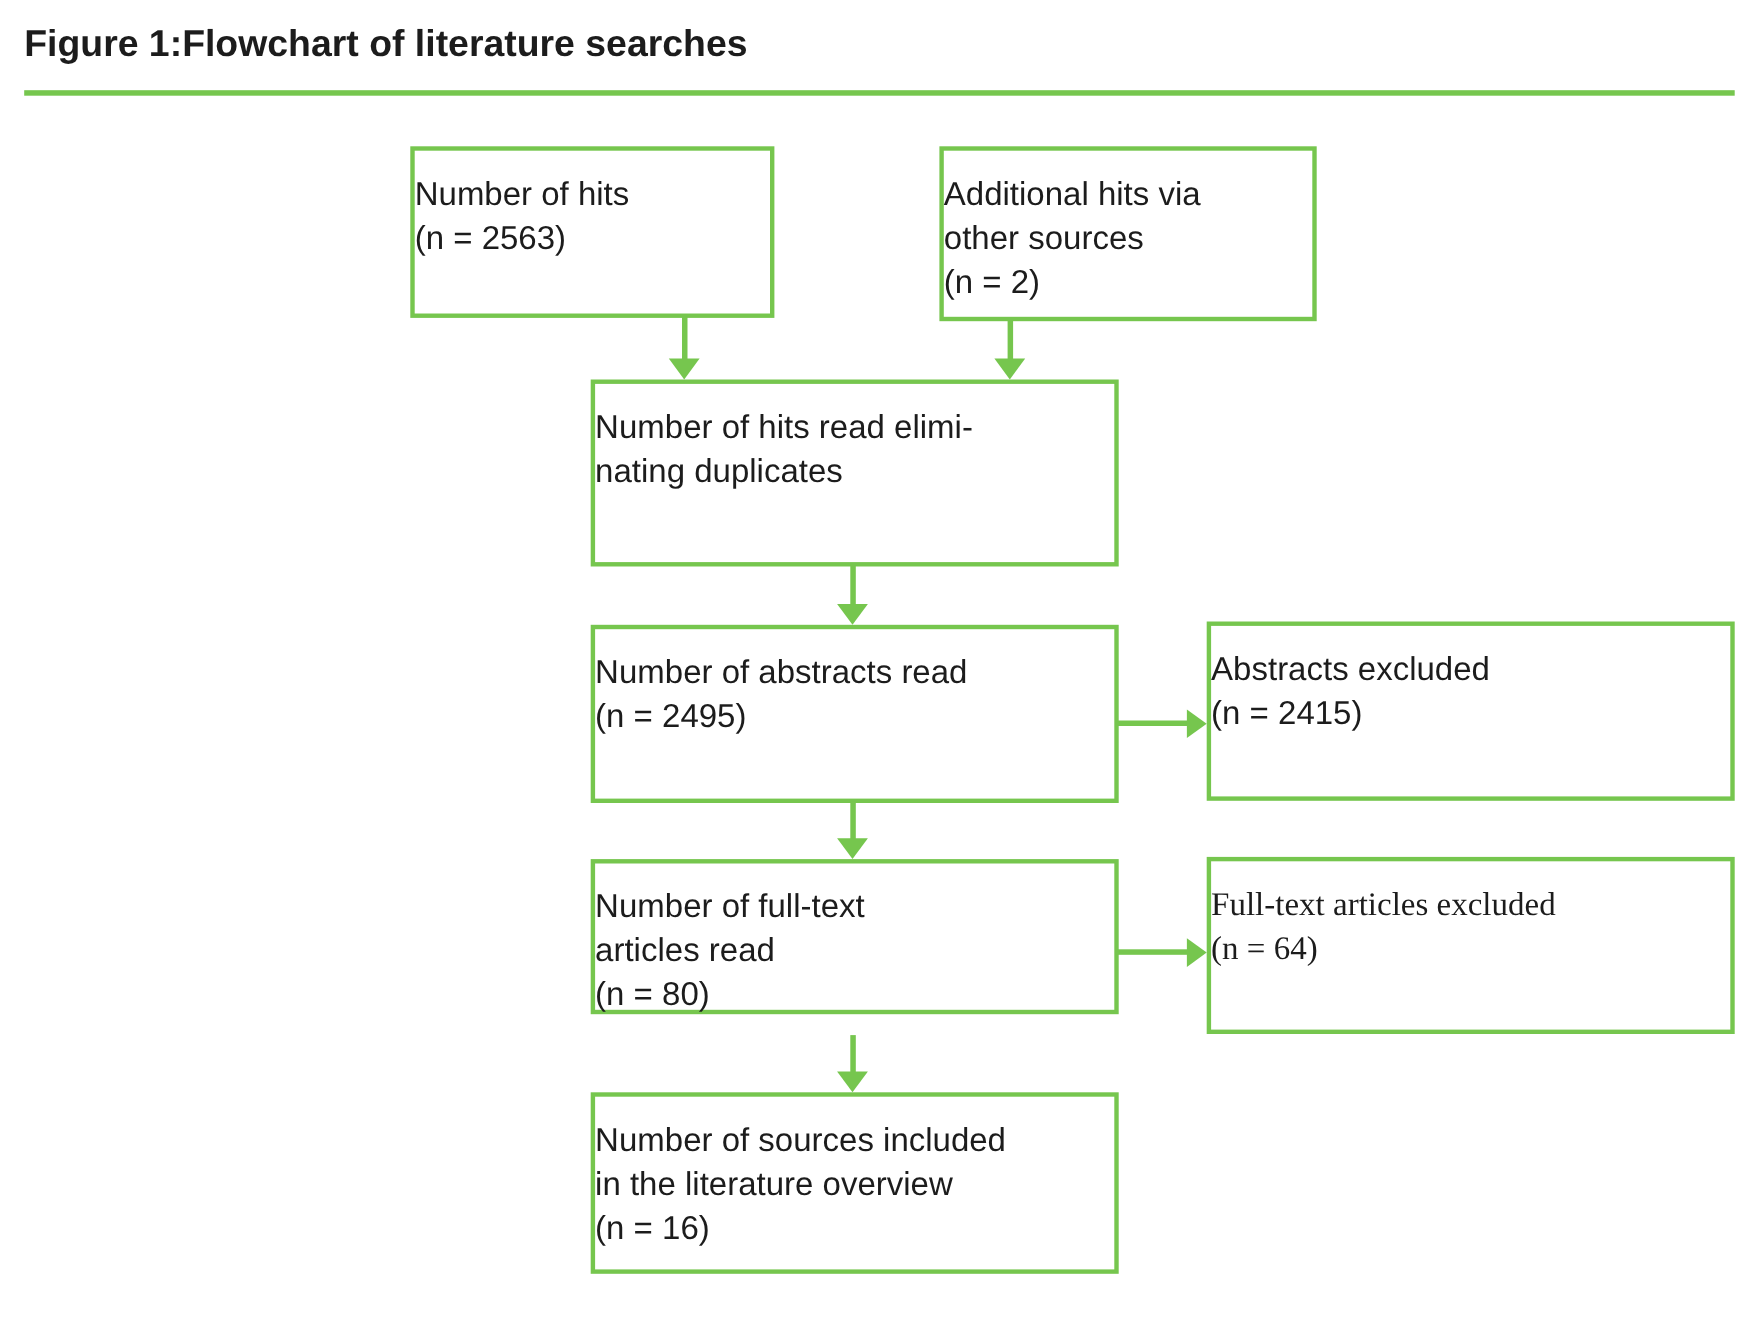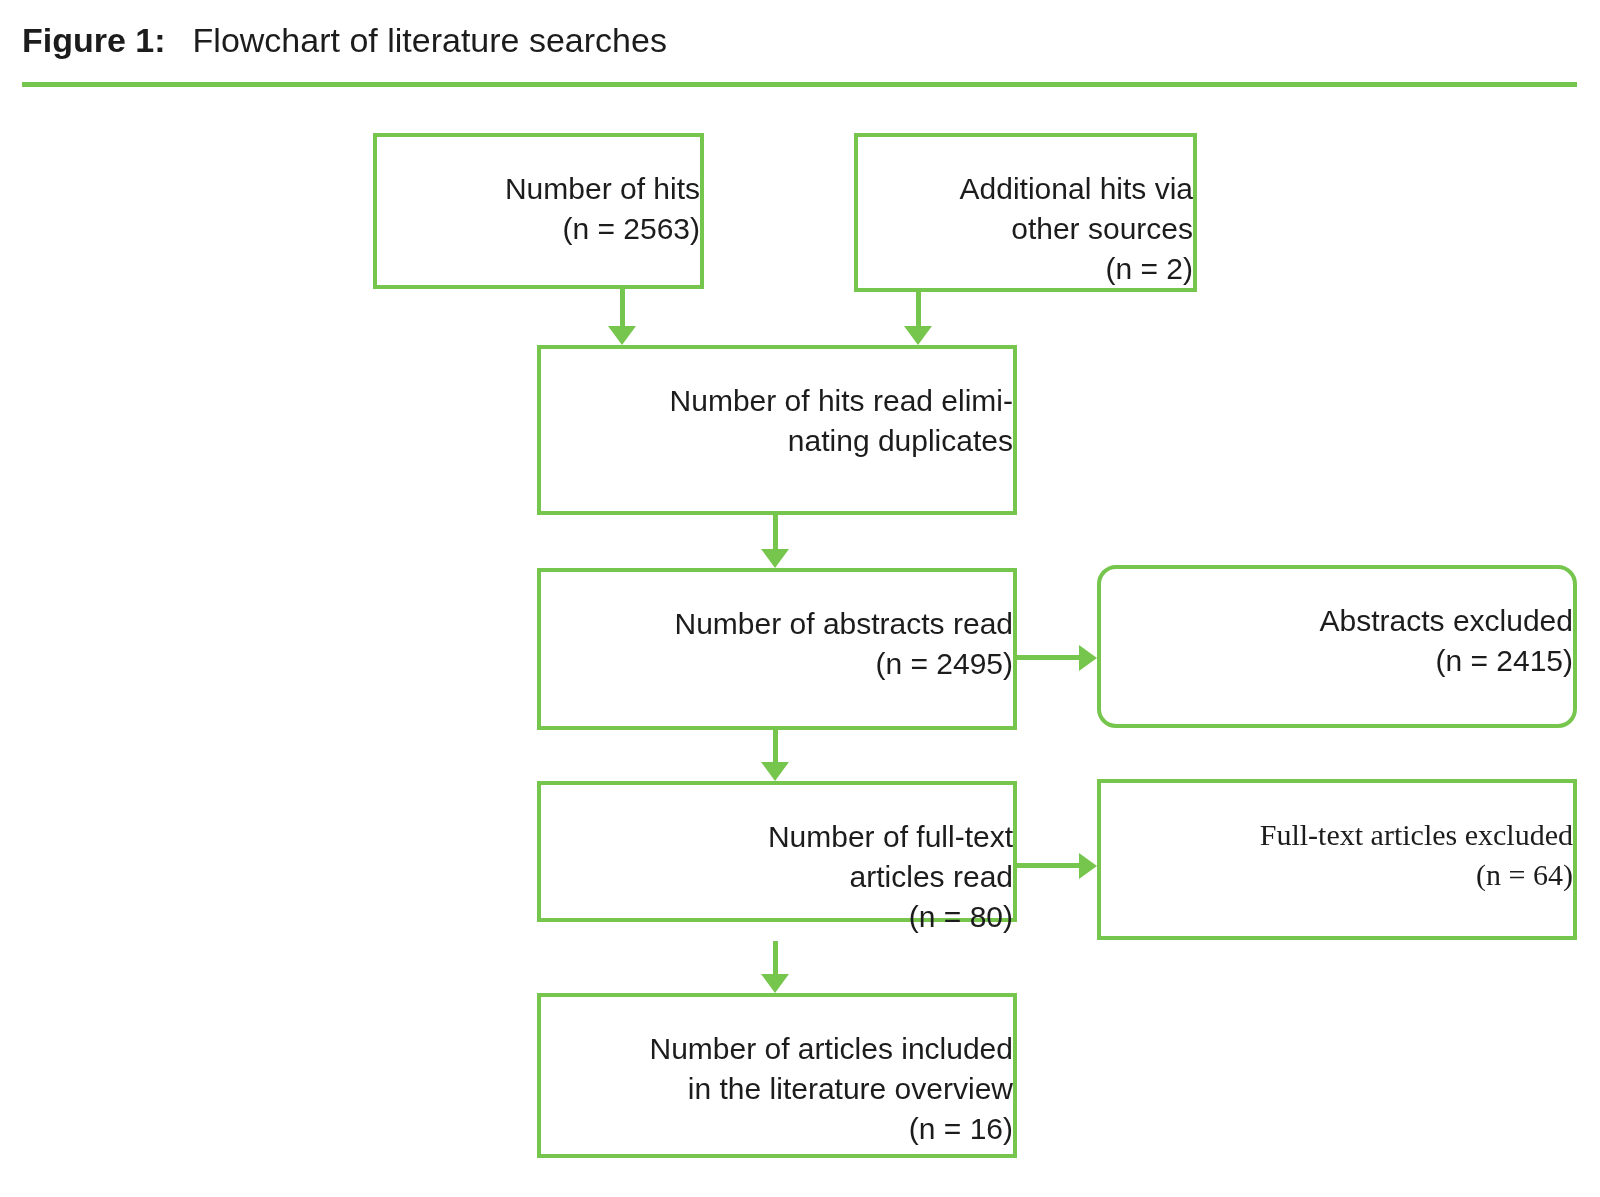--- a/index.html
+++ b/index.html
@@ -25,46 +25,46 @@
   .fig-title {
     position: absolute;
     left: 22px;
     top: 18px;
     font-size: 34px;
     line-height: 44px;
     color: var(--ink);
     white-space: nowrap;
   }
   .fig-title .b { font-weight: 700; }
-  .fig-title .t { font-weight: 400; margin-left: 27px; }
+  .fig-title .t { font-weight: 700; margin-left: 0; }
   .rule {
     position: absolute;
     left: 22px;
     top: 82px;
     width: 1555px;
     height: 5px;
     background: var(--green);
   }
   .box {
     position: absolute;
     box-sizing: border-box;
     border: 4px solid var(--green);
     background: var(--bg);
-    text-align: right;
+    text-align: left;
     font-size: 30px;
     line-height: 40px;
-    padding-top: 32px;
+    padding-top: 20px;
     color: var(--ink);
   }
   
   #box-hits      { left: 373px;  top: 133px; width: 331px; height: 156px; }
   #box-addl      { left: 854px;  top: 133px; width: 343px; height: 159px; }
   #box-dedup     { left: 537px;  top: 345px; width: 480px; height: 170px; }
   #box-absread   { left: 537px;  top: 568px; width: 480px; height: 162px; }
-  #box-absexcl   { left: 1097px; top: 565px; width: 480px; height: 163px; border-radius: 19px; }
+  #box-absexcl   { left: 1097px; top: 565px; width: 480px; height: 163px; }
   #box-ftread    { left: 537px;  top: 781px; width: 480px; height: 141px; }
   #box-ftexcl    { left: 1097px; top: 779px; width: 480px; height: 161px; font-family: Liberation Serif, serif; }
   #box-included  { left: 537px;  top: 993px; width: 480px; height: 165px; }
 
   
   .vline {
     position: absolute;
     width: 5px;
     background: var(--green);
   }
@@ -129,21 +129,21 @@
     <div>articles read</div>
     <div>(n = 80)</div>
   </div>
 
   <div class="box" id="box-ftexcl">
     <div>Full-text articles excluded</div>
     <div>(n = 64)</div>
   </div>
 
   <div class="box" id="box-included">
-    <div>Number of articles included</div>
+    <div>Number of sources included</div>
     <div>in the literature overview</div>
     <div>(n = 16)</div>
   </div>
 
   <div>
     <div class="vline" style="left:620px; top:288px; height:40px;"></div>
     <div class="head-down" style="left:608px; top:326px;"></div>
   </div>
 
   <div>

